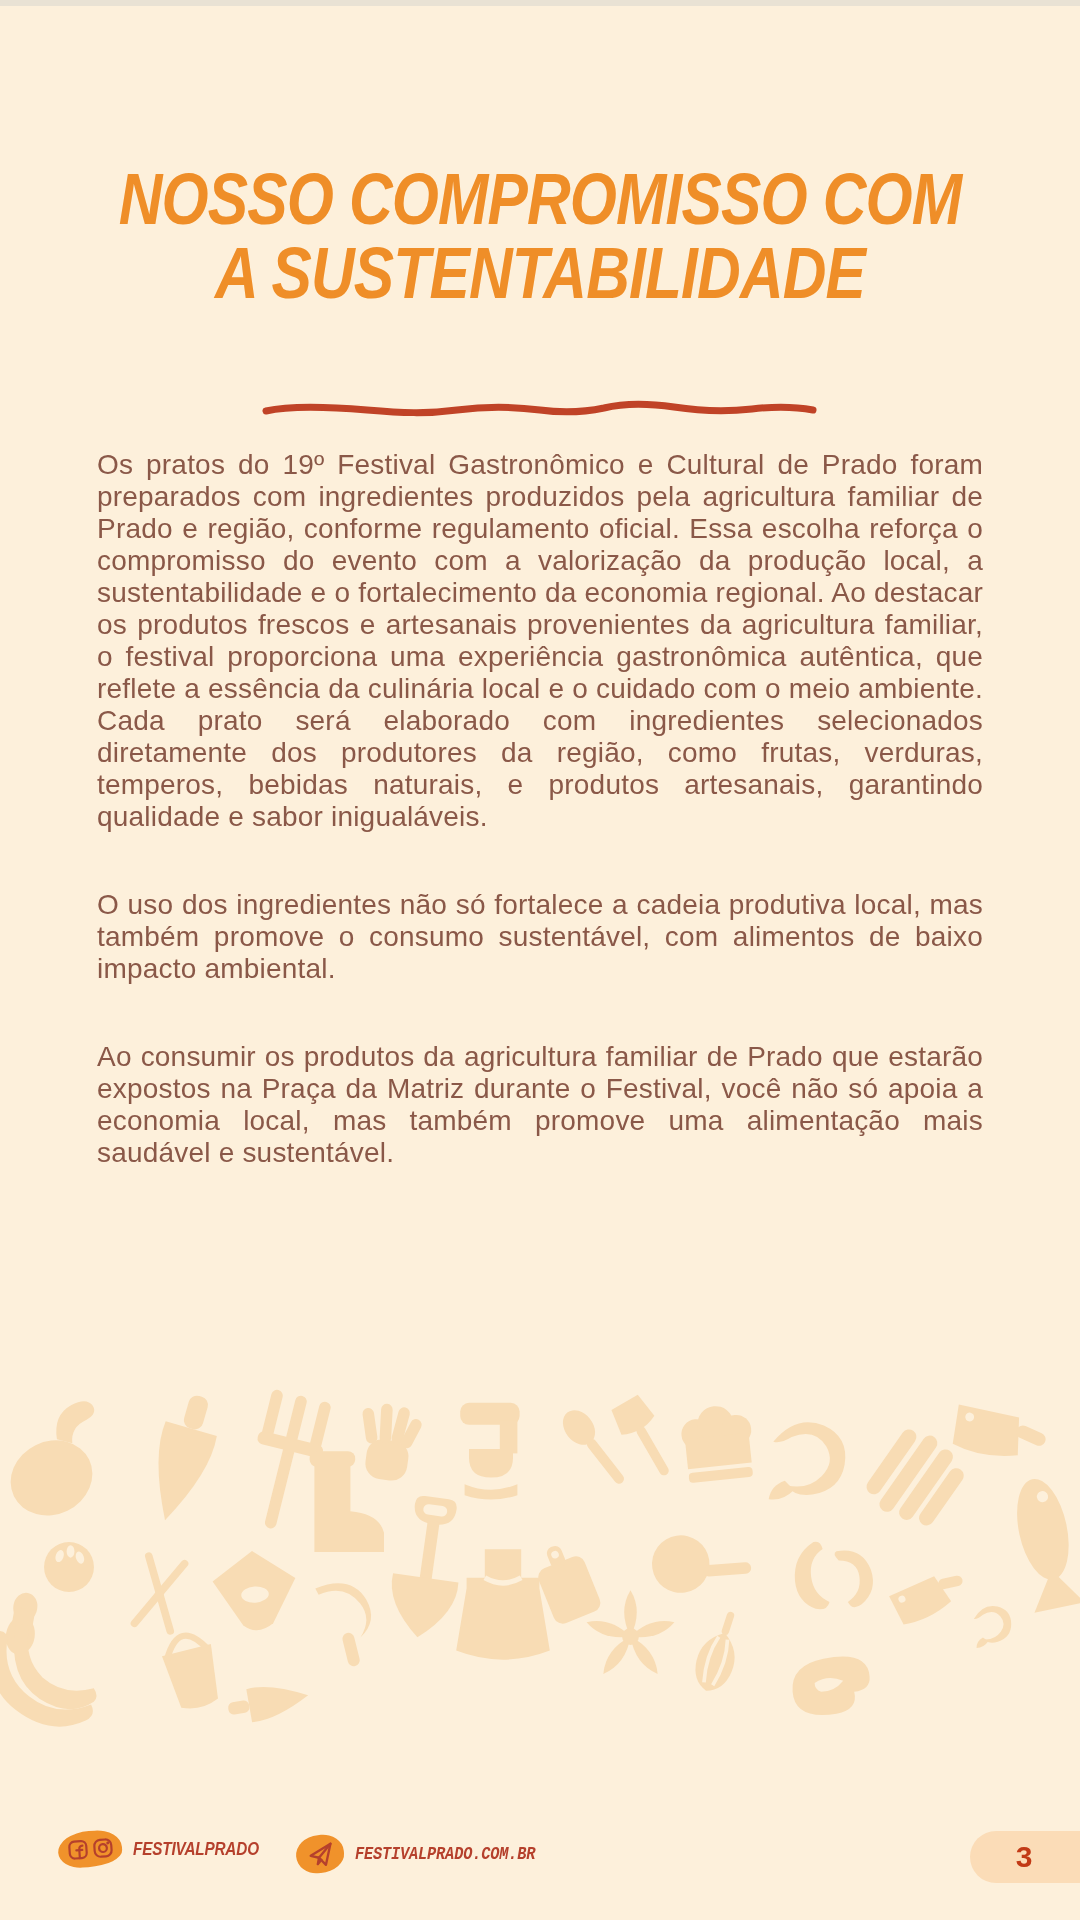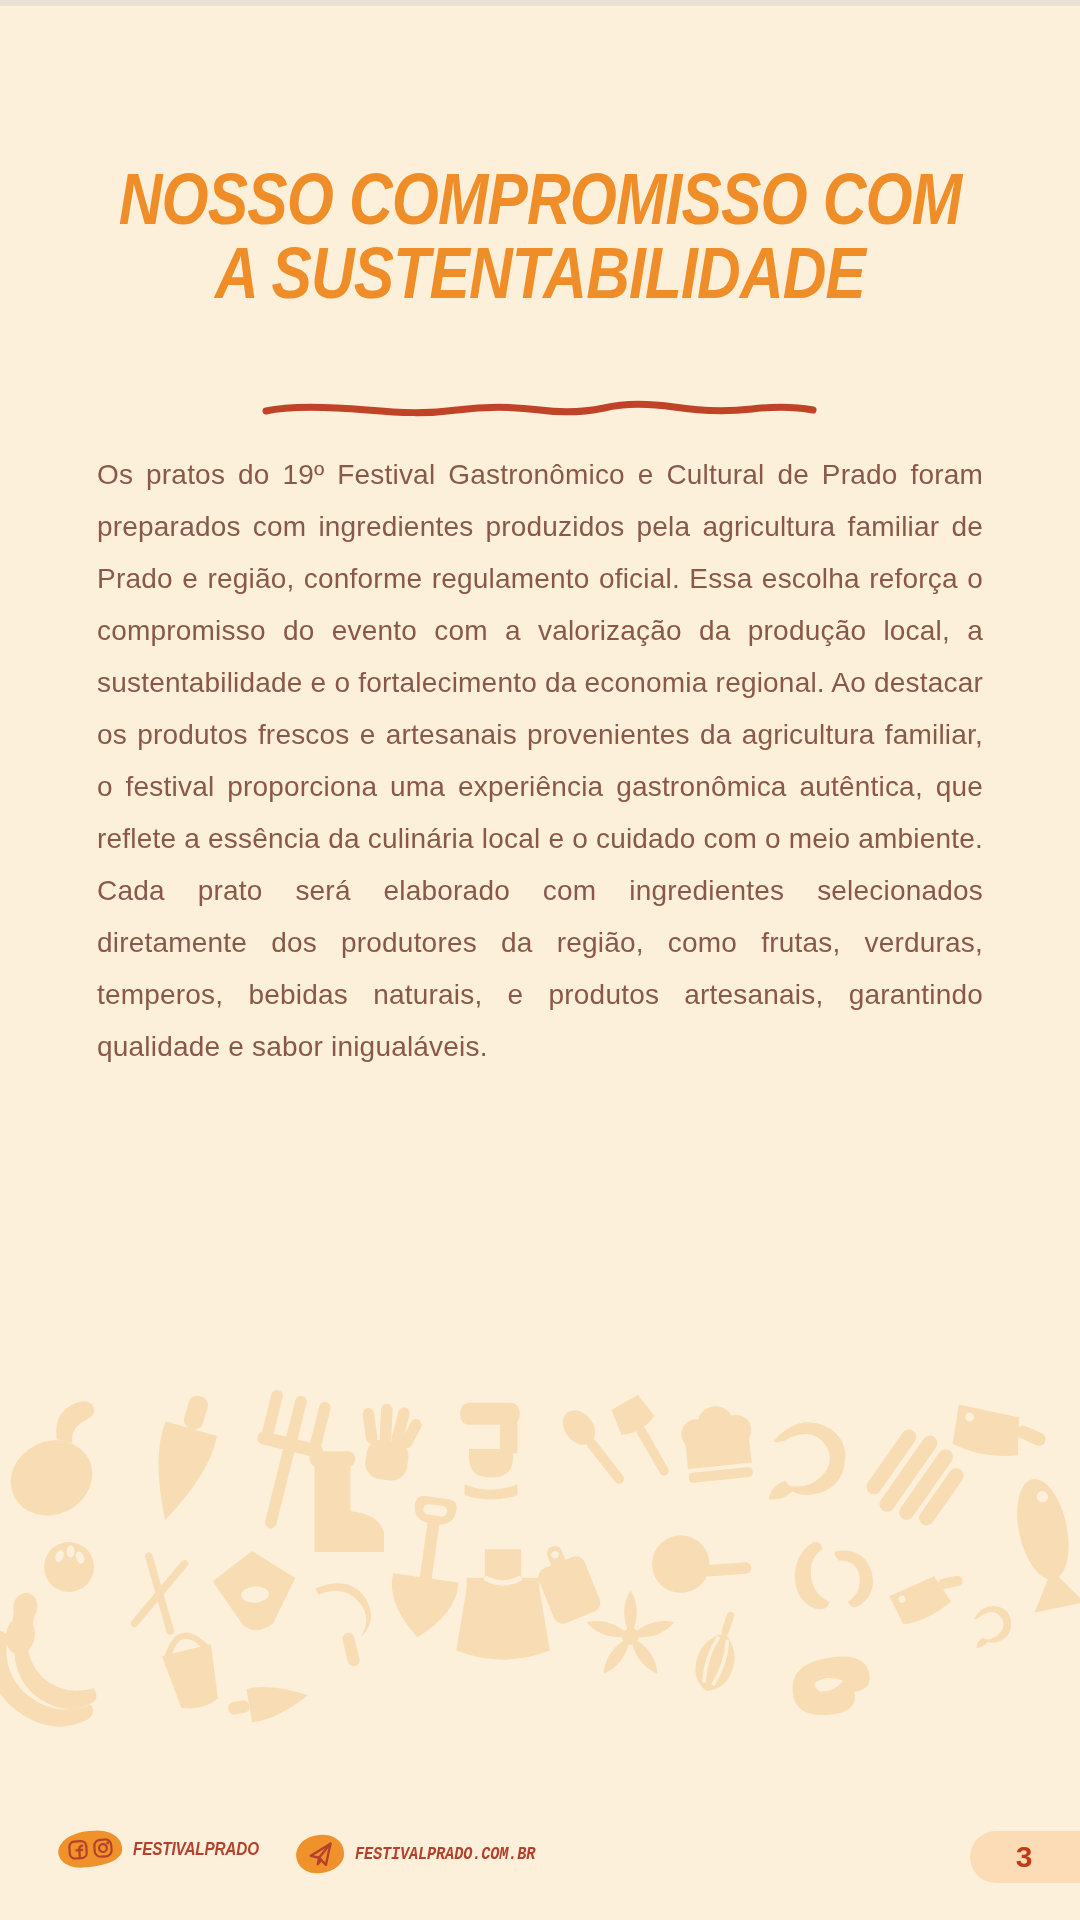--- a/index.html
+++ b/index.html
@@ -35,21 +35,21 @@
     letter-spacing:-1px;
     color:var(--title);
     transform:scaleX(.84);
     transform-origin:50% 50%;
     white-space:nowrap;
   }
   .squiggle{position:absolute;left:262px;top:391px;z-index:1;}
 
   main{position:absolute;left:97px;top:443px;width:886px;z-index:1;}
   main p{
-    font-size:28px;line-height:52px;
+    font-size:28px;line-height:32px;
     color:var(--body);
     text-align:justify;
     margin-bottom:56px;
     letter-spacing:.2px;
   }
 
   footer{position:absolute;left:0;top:1815px;width:1080px;height:80px;z-index:2;}
   .f-group{position:absolute;display:flex;align-items:center;}
   .f-social{left:58px;top:10px;}
   .f-site{left:296px;top:14px;font-family:Liberation Mono, monospace;}
@@ -285,20 +285,22 @@
         <span class="title-line">A SUSTENTABILIDADE</span>
       </h1>
     </header>
 
     <svg class="squiggle" width="556" height="22" viewBox="0 0 556 22" aria-hidden="true">
       <path d="M4,14 C30,8 70,10 105,13 C140,16 165,17 195,13 C225,9 248,9 278,13 C300,16 318,16 342,11 C362,6 385,6 412,10 C438,14 462,15 490,12 C515,9 535,10 551,13" fill="none" stroke="var(--rule)" stroke-width="7" stroke-linecap="round"></path>
     </svg>
 
     <main>
       <p>Os pratos do 19º Festival Gastronômico e Cultural de Prado foram preparados com ingredientes produzidos pela agricultura familiar de Prado e região, conforme regulamento oficial. Essa escolha reforça o compromisso do evento com a valorização da produção local, a sustentabilidade e o fortalecimento da economia regional. Ao destacar os produtos frescos e artesanais provenientes da agricultura familiar, o festival proporciona uma experiência gastronômica autêntica, que reflete a essência da culinária local e o cuidado com o meio ambiente. Cada prato será elaborado com ingredientes selecionados diretamente dos produtores da região, como frutas, verduras, temperos, bebidas naturais, e produtos artesanais, garantindo qualidade e sabor inigualáveis.</p>
+      <p>O uso dos ingredientes não só fortalece a cadeia produtiva local, mas também promove o consumo sustentável, com alimentos de baixo impacto ambiental.</p>
+      <p>Ao consumir os produtos da agricultura familiar de Prado que estarão expostos na Praça da Matriz durante o Festival, você não só apoia a economia local, mas também promove uma alimentação mais saudável e sustentável.</p>
     </main>
 
     <footer>
       <div class="f-group f-social">
         <div class="blob blob-social">
           <svg width="22" height="22" viewBox="0 0 26 26" aria-hidden="true">
             <rect class="icon-stroke" x="3" y="3" width="20" height="20" rx="6" stroke-width="2.6"></rect>
             <path class="icon-stroke" stroke-width="2.6" d="M14.5,23 V13 Q14.5,8.5 18.5,8.5"></path>
             <line class="icon-stroke" stroke-width="2.6" x1="11" y1="13.5" x2="18" y2="13.5"></line>
           </svg>

